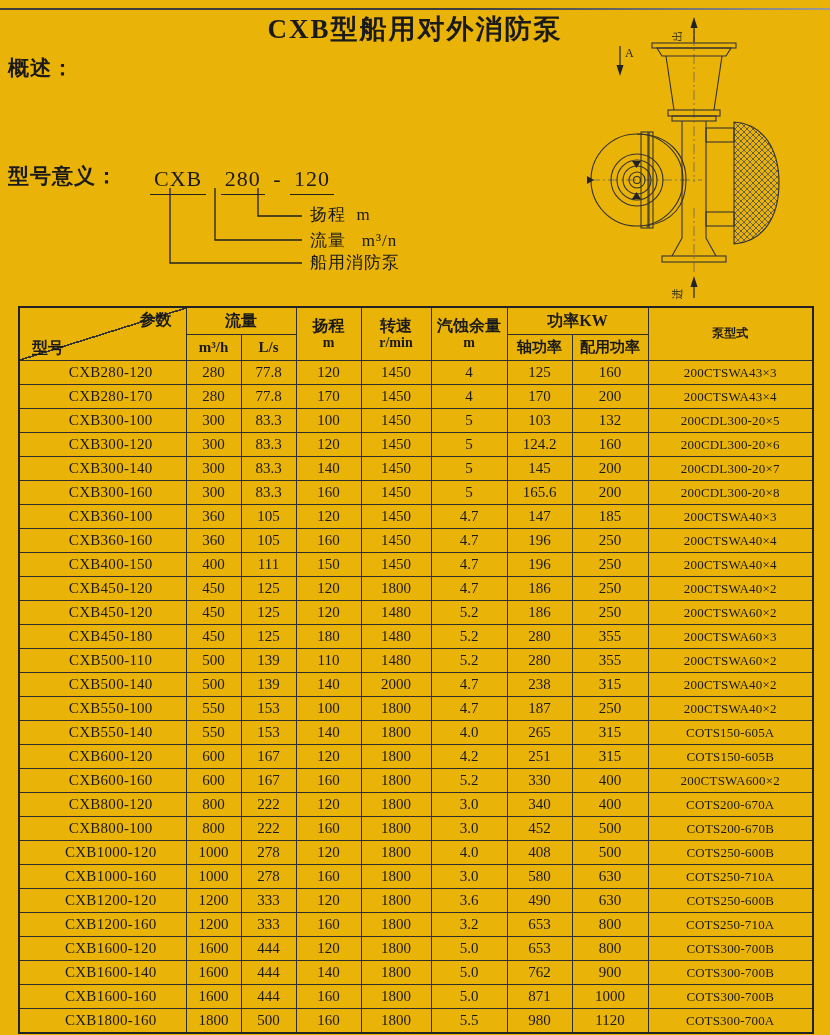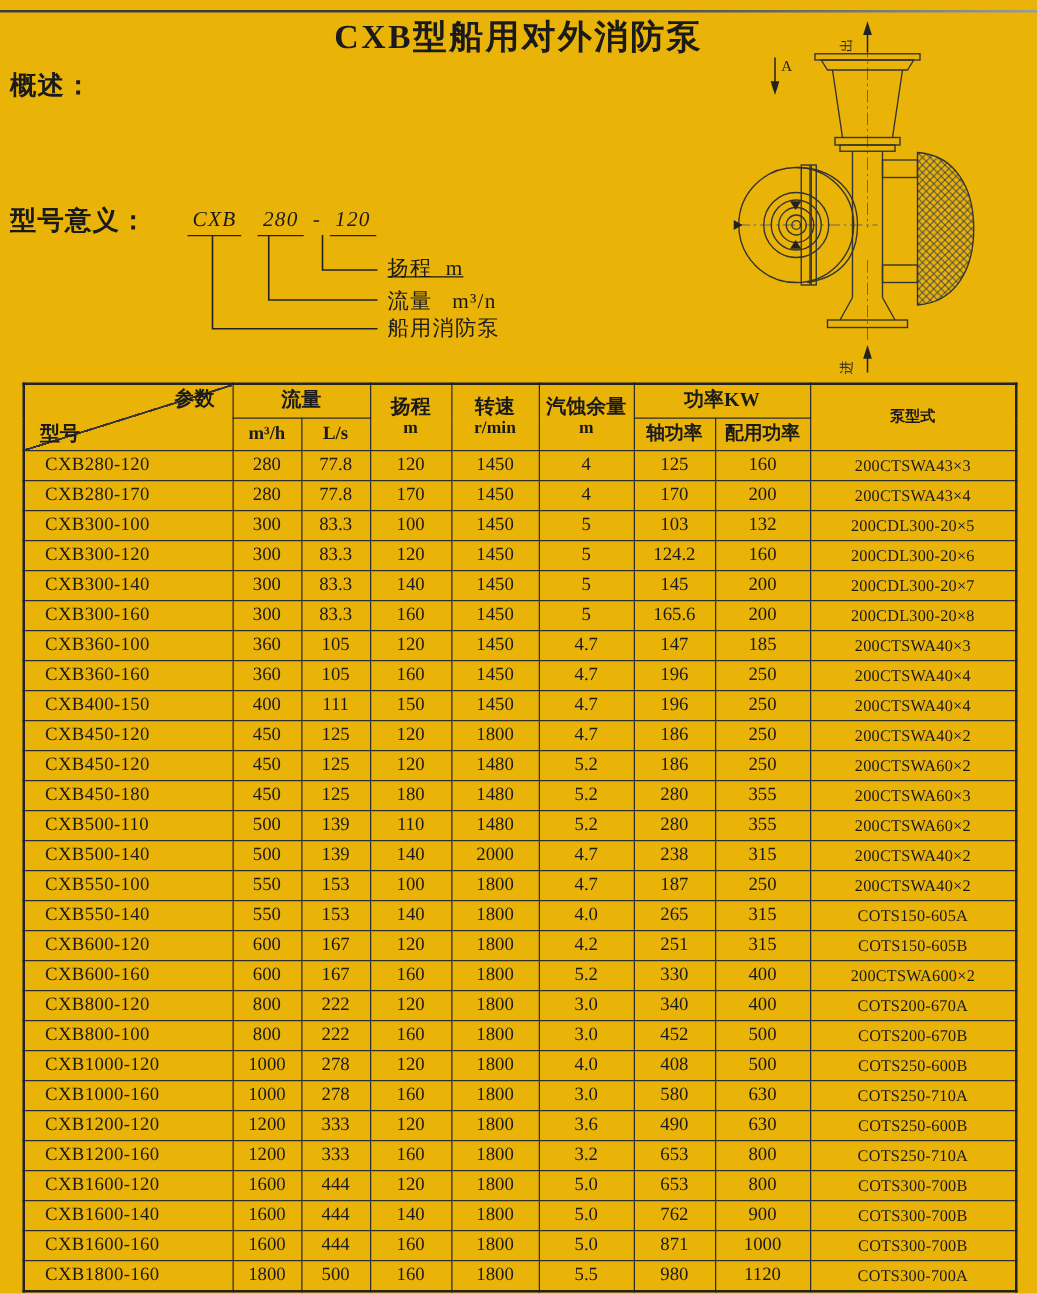--- a/index.html
+++ b/index.html
@@ -16,31 +16,30 @@
   }
   .h2 { position:absolute; font-size:21px; font-weight:bold; letter-spacing:1px; }
   .ov-h   { left:8px; top:54px; }
   .ov-body{
     position:absolute; left:8px; top:82px; width:552px; margin:0;
     font-size:20px; line-height:26.5px; letter-spacing:0.5px;
     text-indent:2em; text-align:justify;
   }
   .mm-h   { left:8px; top:162px; }
   .mm-code{
-    position:absolute; left:150px; top:166px; font-size:17px; letter-spacing:1px;
+    position:absolute; left:150px; top:166px; font-size:22px; letter-spacing:1px;
     white-space:nowrap;
-    font-style:italic;
   }
   .mm-code .seg { display:inline-block; border-bottom:1.5px solid #222; padding:0 4px 2px; }
   .mm-code .seg + .seg { margin-left:8px; }
   .mm-code .dash { display:inline-block; margin:0 2px; }
   .mm-lines { position:absolute; left:150px; top:188px; width:160px; height:82px; }
   .mm-lines path { stroke:#222; stroke-width:1.3; fill:none; }
   .callout { position:absolute; left:310px; font-size:17px; white-space:pre; letter-spacing:1px; }
-  .co-head { top:203px;text-decoration:underline; }
+  .co-head { top:203px; }
   .co-flow { top:229px; }
   .co-pump { top:251px; }
   .perf-h  { left:8px; top:264px; }
 
   .drawing { position:absolute; left:582px; top:12px; width:232px; height:292px; }
   .drawing text { font-family:"Liberation Serif","DejaVu Serif",serif; }
 
   table.ptable {
     position:absolute; left:18px; top:306px; width:794px;
     border-collapse:collapse; table-layout:fixed;
@@ -58,21 +57,21 @@
   th.diag {
     position:relative;
     background-image:linear-gradient(to bottom right,
       transparent calc(50% - 0.8px), #333 calc(50% - 0.8px),
       #333 calc(50% + 0.8px), transparent calc(50% + 0.8px));
     margin-left:28px;
   }
   th.diag .p1 { position:absolute; top:3px;  right:14px; font-size:16px; }
   th.diag .p2 { position:absolute; bottom:3px; left:12px; font-size:16px; }
   .ptable tbody td { height:23px; font-size:15px; }
-  .ptable tbody td.c-model { text-align:left; padding-left:16px; letter-spacing:0.3px; }
+  .ptable tbody td.c-model { text-align:center; padding-left:16px; letter-spacing:0.3px; }
   .ptable tbody td.c-type  { font-size:13px; letter-spacing:0.2px; }
 </style>
 </head>
 <body>
 
 <div class="page">
   <div class="topline"></div>
   <h1 class="title">CXB型船用对外消防泵</h1>
 
   <div class="h2 ov-h">概述：</div>

